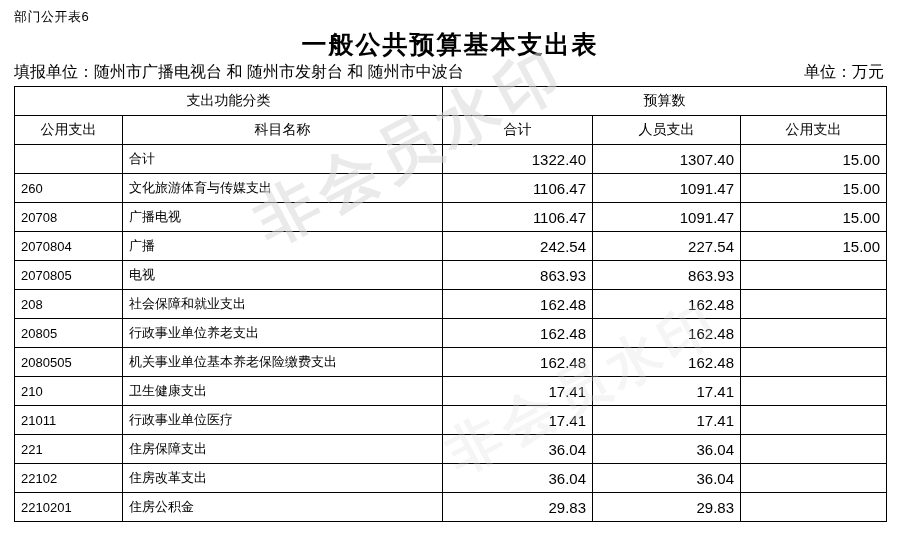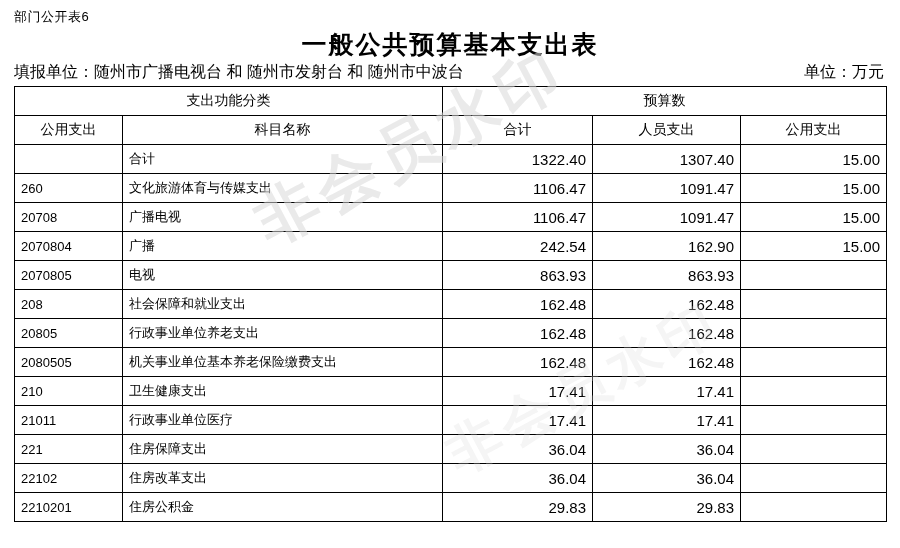--- a/index.html
+++ b/index.html
@@ -186,21 +186,21 @@
           <td class="code">20708</td>
           <td class="name ind2">广播电视</td>
           <td class="num">1106.47</td>
           <td class="num">1091.47</td>
           <td class="num">15.00</td>
         </tr>
         <tr>
           <td class="code">2070804</td>
           <td class="name ind3">广播</td>
           <td class="num">242.54</td>
-          <td class="num">162.90</td>
+          <td class="num">227.54</td>
           <td class="num">15.00</td>
         </tr>
         <tr>
           <td class="code">2070805</td>
           <td class="name ind3">电视</td>
           <td class="num">863.93</td>
           <td class="num">863.93</td>
           <td class="num"></td>
         </tr>
         <tr>

